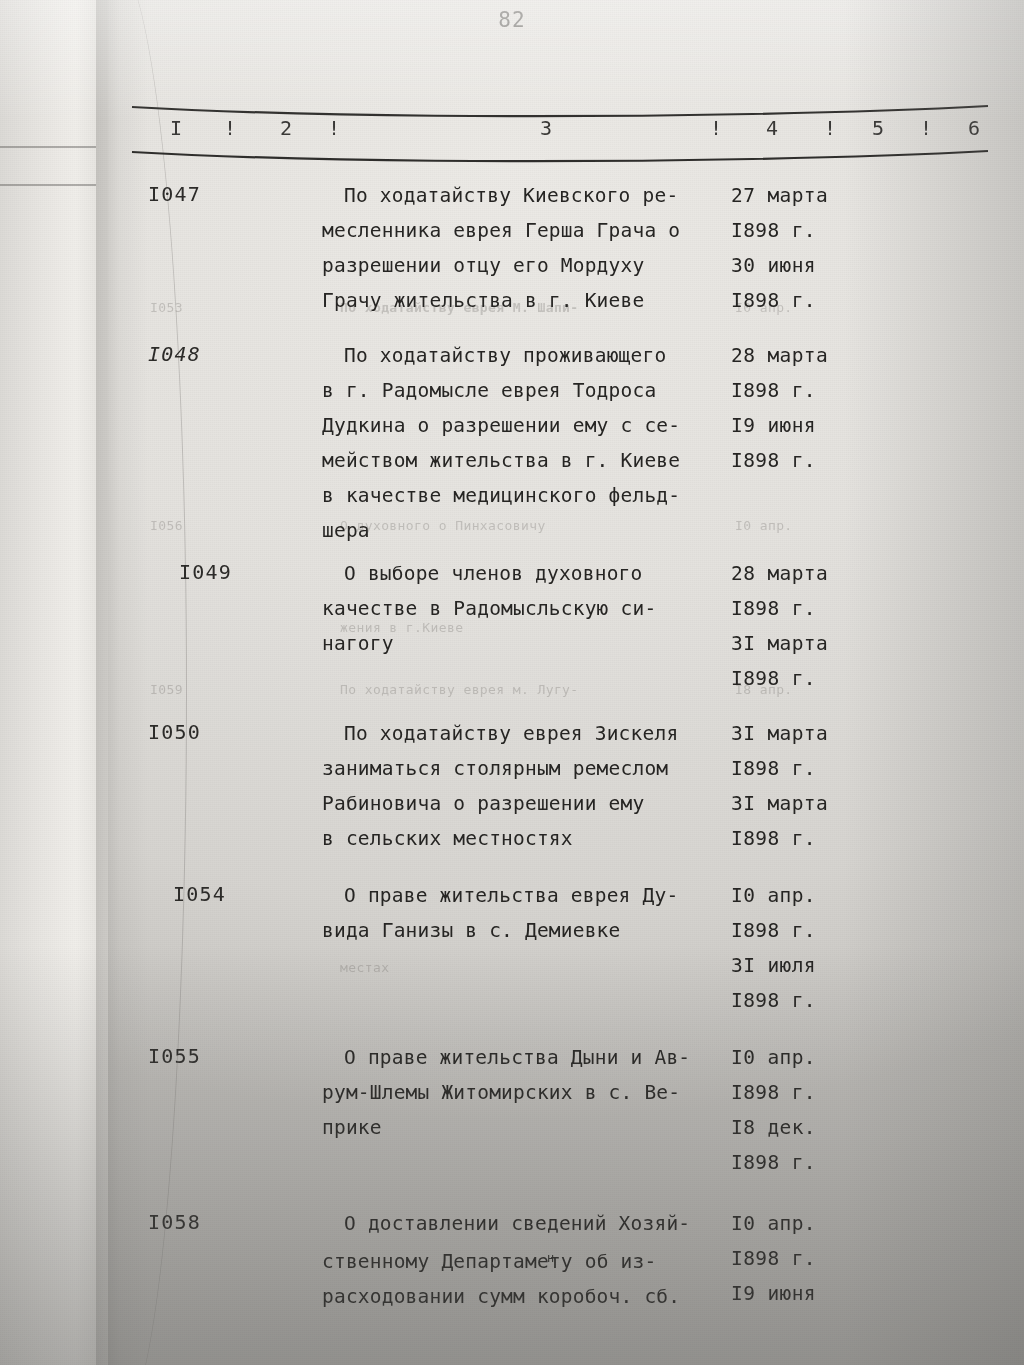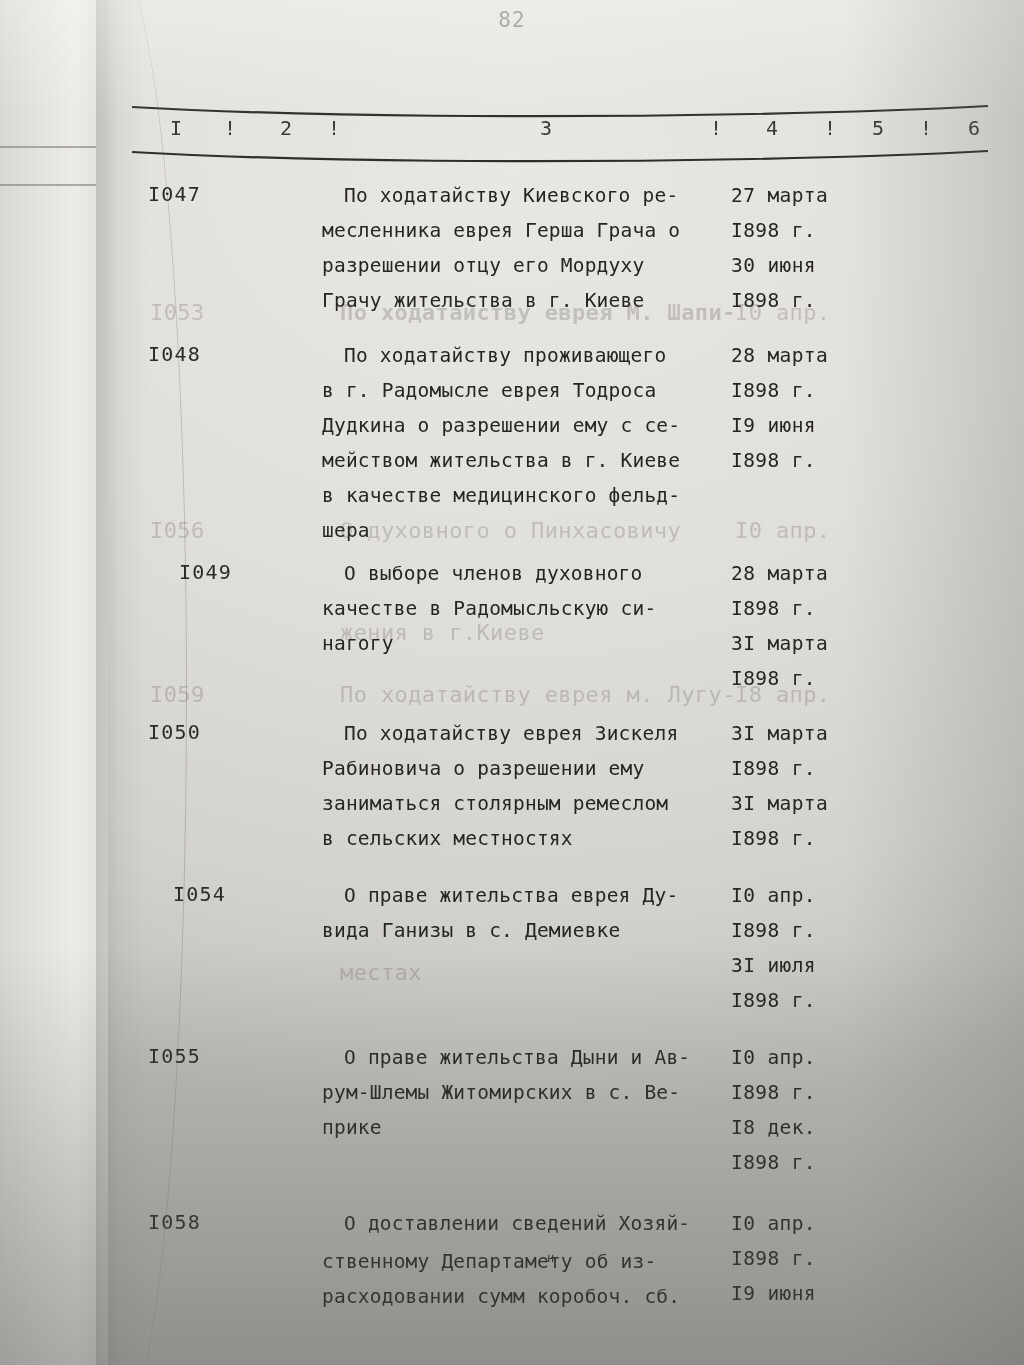--- a/index.html
+++ b/index.html
@@ -91,21 +91,21 @@
     white-space:pre;
   }
   .desc .ind{padding-left:22px;}
   .sup{
     font-size:12px;vertical-align:6px;letter-spacing:0;
     display:inline-block;width:0;overflow:visible;position:relative;left:-2px;
   }
 
   
   .ghost{
-    position:absolute;color:rgba(92,90,86,.26);font-size:22px;letter-spacing:.4px;
+    position:absolute;color:rgba(92,90,86,.26);font-size:13px;letter-spacing:.4px;
     white-space:nowrap;pointer-events:none;filter:blur(.7px);
   }
 
   
   #grain{
     position:absolute;inset:0;pointer-events:none;opacity:.35;
     background-image:
       repeating-linear-gradient(0deg, rgba(0,0,0,.035) 0 1px, rgba(255,255,255,.035) 1px 2px),
       repeating-linear-gradient(90deg, rgba(0,0,0,.025) 0 1px, rgba(255,255,255,.025) 1px 2px);
     mix-blend-mode:multiply;
@@ -164,32 +164,32 @@
     </svg>
   </div>
 
   <div id="entry-layer">
       <div class="entry" style="top: 178px;">
         <div class="eid" style="top: 4px;">I047</div>
         <div class="desc"><div class="ind">По ходатайству Киевского ре-</div><div>месленника еврея Герша Грача о</div><div>разрешении отцу его Мордуху</div><div>Грачу жительства в г. Киеве</div></div>
         <div class="dates"><div>27 марта</div><div>I898 г.</div><div>30 июня</div><div>I898 г.</div></div>
       </div>
       <div class="entry" style="top: 338px;">
-        <div class="eid" style="top: 4px;">I048</div>
+        <div class="eid" style="top: 4px; font-style: italic;">I048</div>
         <div class="desc"><div class="ind">По ходатайству проживающего</div><div>в г. Радомысле еврея Тодроса</div><div>Дудкина о разрешении ему с се-</div><div>мейством жительства в г. Киеве</div><div>в качестве медицинского фельд-</div><div>шера</div></div>
         <div class="dates"><div>28 марта</div><div>I898 г.</div><div>I9 июня</div><div>I898 г.</div></div>
       </div>
       <div class="entry" style="top: 556px;">
         <div class="eid" style="top: 4px; margin-left: 31px;">I049</div>
         <div class="desc"><div class="ind">О выборе членов духовного</div><div>качестве в Радомысльскую си-</div><div>нагогу</div></div>
         <div class="dates"><div>28 марта</div><div>I898 г.</div><div>3I марта</div><div>I898 г.</div></div>
       </div>
       <div class="entry" style="top: 716px;">
         <div class="eid" style="top: 4px;">I050</div>
-        <div class="desc"><div class="ind">По ходатайству еврея Зискеля</div><div>Рабиновича о разрешении ему</div><div>заниматься столярным ремеслом</div><div>в сельских местностях</div></div>
+        <div class="desc"><div class="ind">По ходатайству еврея Зискеля</div><div>заниматься столярным ремеслом</div><div>Рабиновича о разрешении ему</div><div>в сельских местностях</div></div>
         <div class="dates"><div>3I марта</div><div>I898 г.</div><div>3I марта</div><div>I898 г.</div></div>
       </div>
       <div class="entry" style="top: 878px;">
         <div class="eid" style="top: 4px; margin-left: 25px;">I054</div>
         <div class="desc"><div class="ind">О праве жительства еврея Ду-</div><div>вида Ганизы в с. Демиевке</div></div>
         <div class="dates"><div>I0 апр.</div><div>I898 г.</div><div>3I июля</div><div>I898 г.</div></div>
       </div>
       <div class="entry" style="top: 1040px;">
         <div class="eid" style="top: 4px;">I055</div>
         <div class="desc"><div class="ind">О праве жительства Дыни и Ав-</div><div>рум-Шлемы Житомирских в с. Ве-</div><div>прике</div></div>

